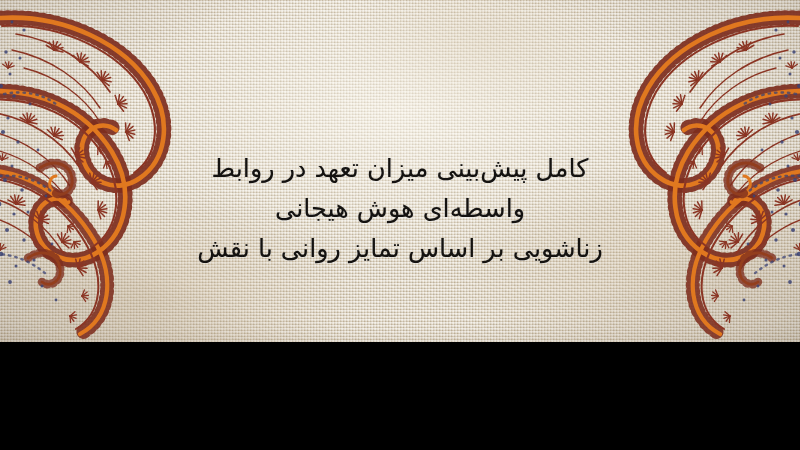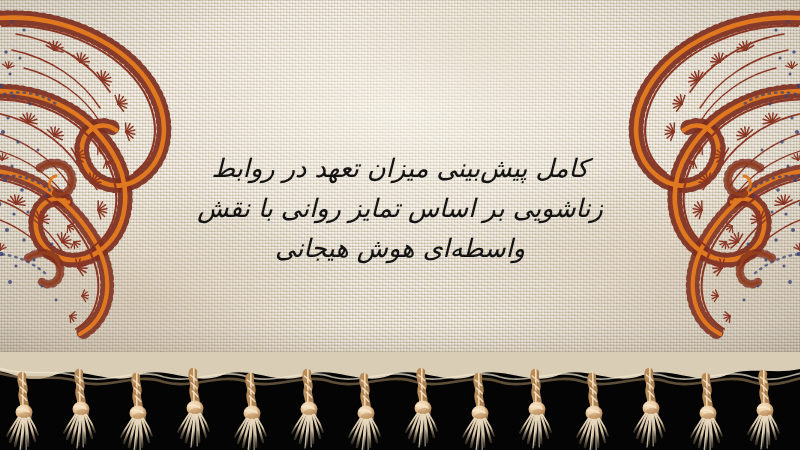--- a/index.html
+++ b/index.html
@@ -8,24 +8,23 @@
     padding: 0;
     background: #000;
   }
   body {
     font-family: "DejaVu Sans", sans-serif;
   }
 
   .card {
     position: relative;
     width: 800px;
-    height: 450px;
+    height: 342px;
     overflow: hidden;
     background: #030303;
-    font-style: italic;
   }
 
   
   .cloth {
     position: absolute;
     left: 0;
     top: 0;
     width: 800px;
     height: 380px;
     background-color: #ddd2bd;
@@ -418,22 +417,22 @@
       <g stroke="#3b4374" stroke-width="2.4" stroke-linecap="round" fill="none" opacity="0.75">
         <path d="M 10,94 C 30,90 48,94 62,104" stroke-dasharray="1.5 5"></path>
         <path d="M 6,176 C 26,174 44,180 58,192" stroke-dasharray="1.5 5"></path>
         <path d="M 2,254 C 20,254 38,262 52,274" stroke-dasharray="1.5 5"></path>
       </g>
     </svg>
   </div>
 
   <div class="title-block">
     <div class="title-line">کامل پیش‌بینی میزان تعهد در روابط</div>
+    <div class="title-line">واسطه‌ای هوش هیجانی</div>
     <div class="title-line">زناشویی بر اساس تمایز روانی با نقش</div>
-    <div class="title-line">واسطه‌ای هوش هیجانی</div>
   </div>
 
   <div class="fringe">
     <svg viewBox="0 0 800 98" xmlns="http://www.w3.org/2000/svg" aria-hidden="true">
       <defs>
         <linearGradient id="cordg" x1="0" y1="0" x2="1" y2="0">
           <stop offset="0%" stop-color="#b88c59"></stop>
           <stop offset="35%" stop-color="#f2dcbb"></stop>
           <stop offset="65%" stop-color="#e0bd90"></stop>
           <stop offset="100%" stop-color="#a97f50"></stop>

